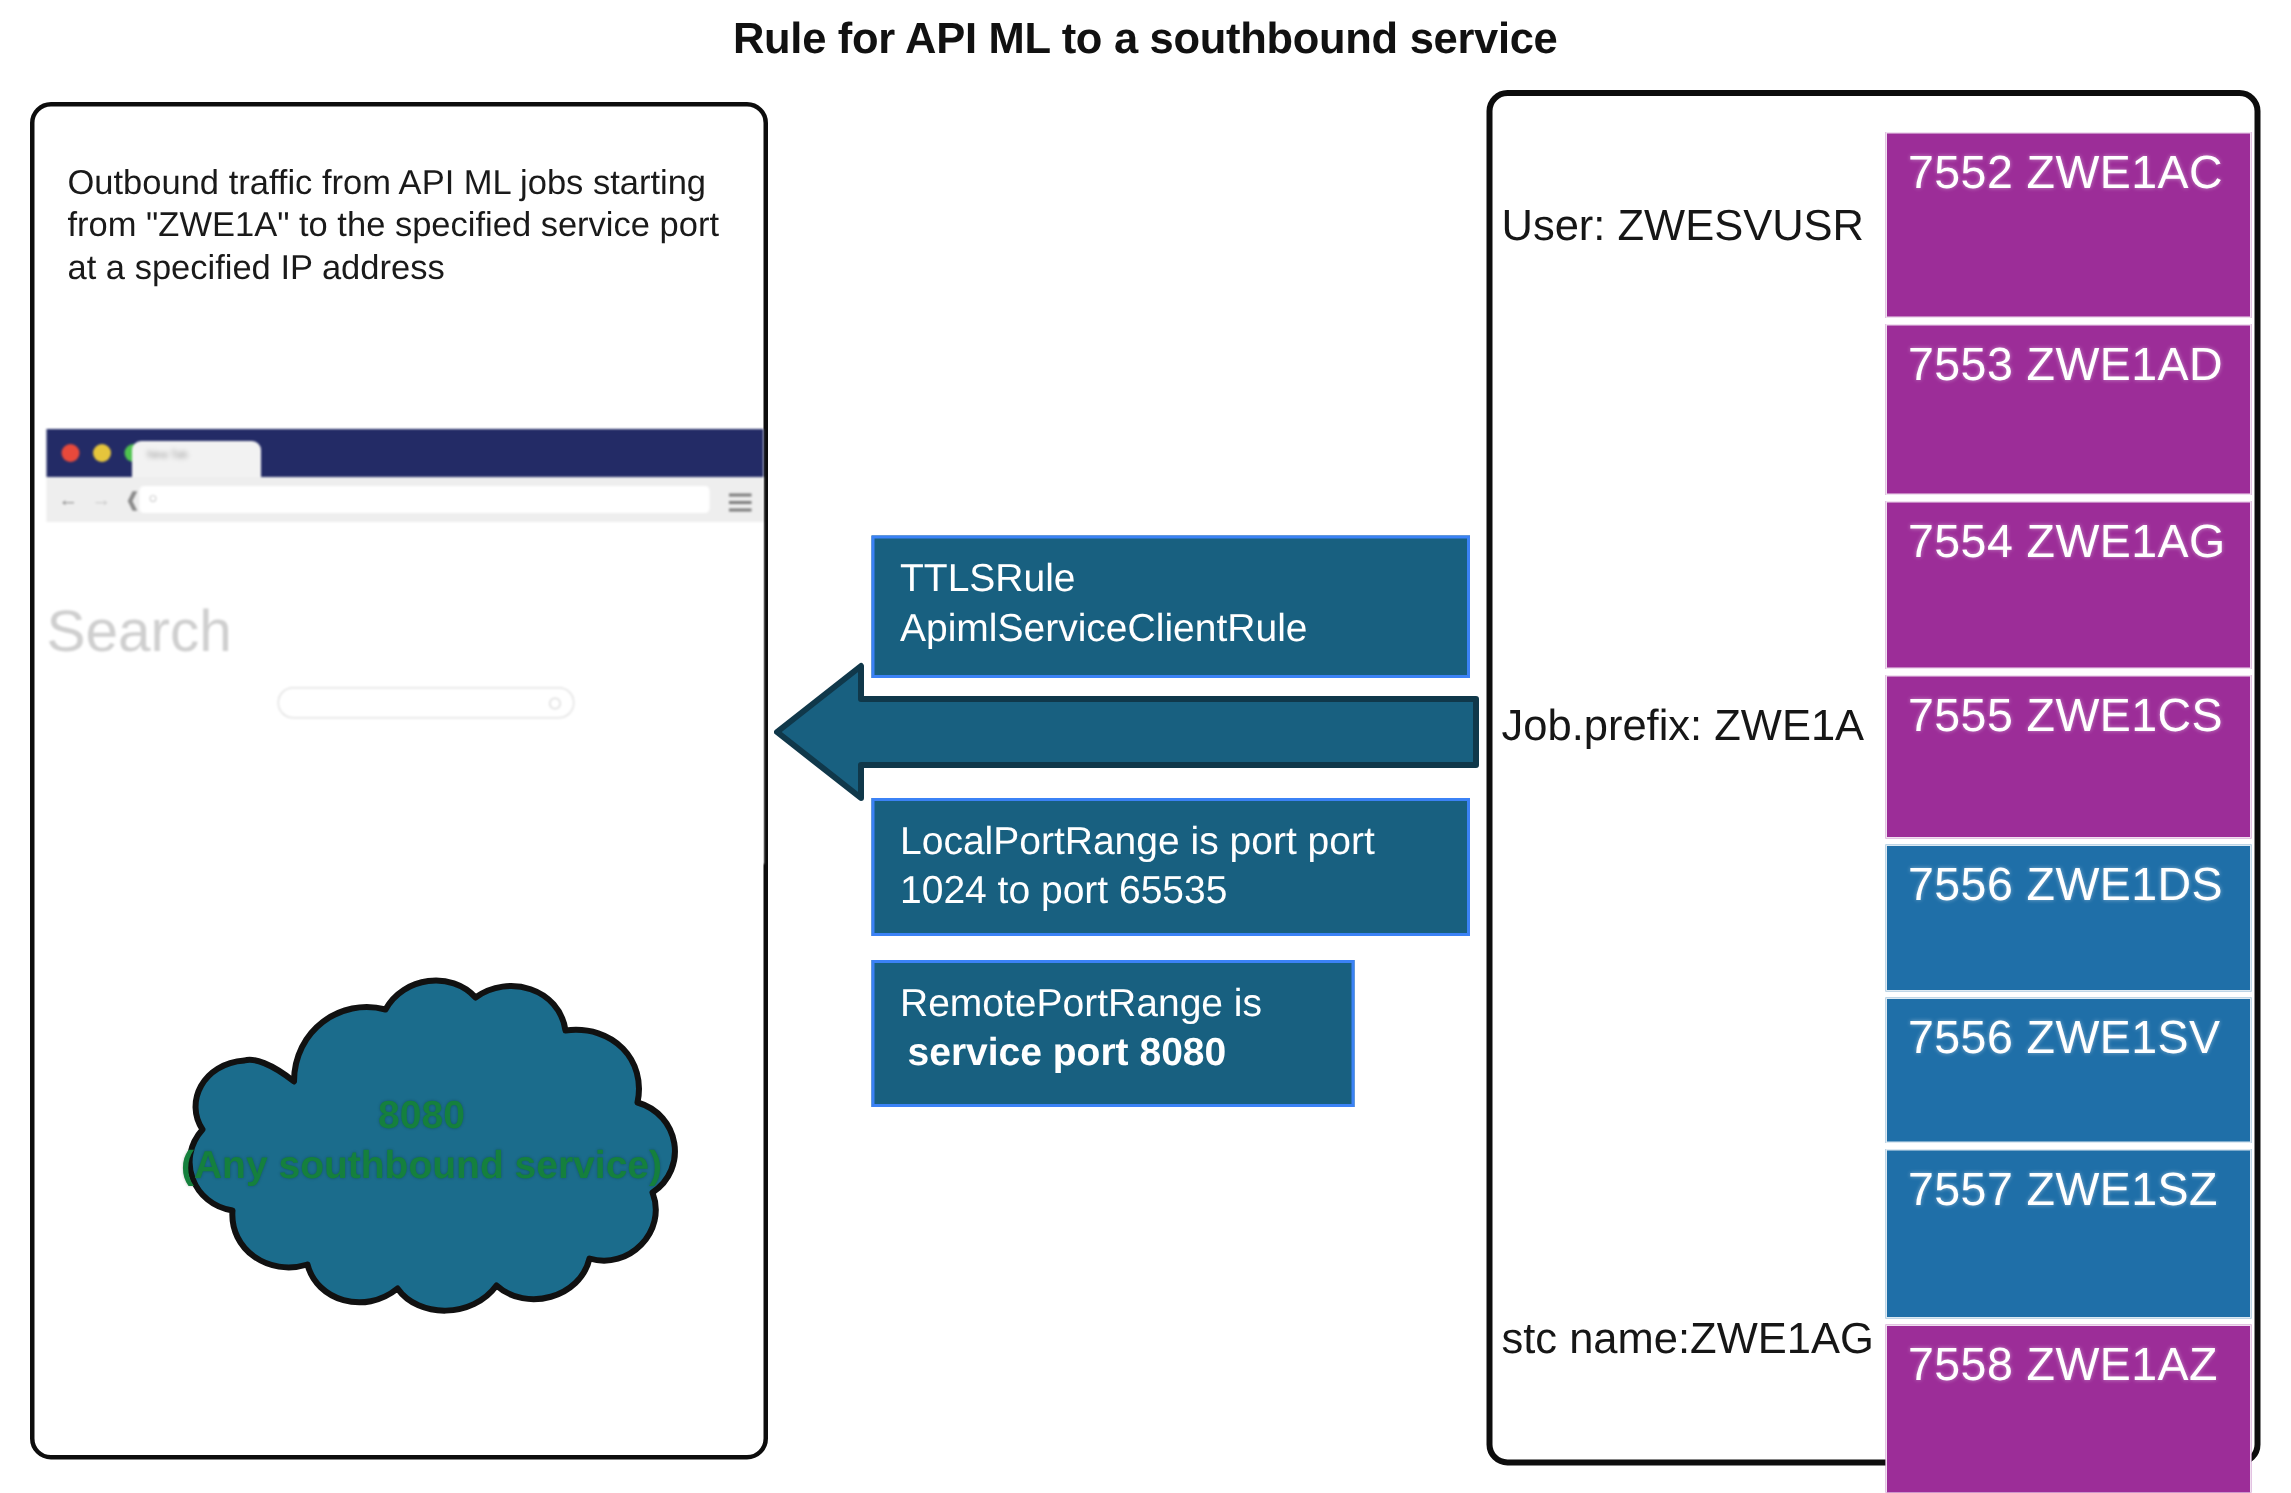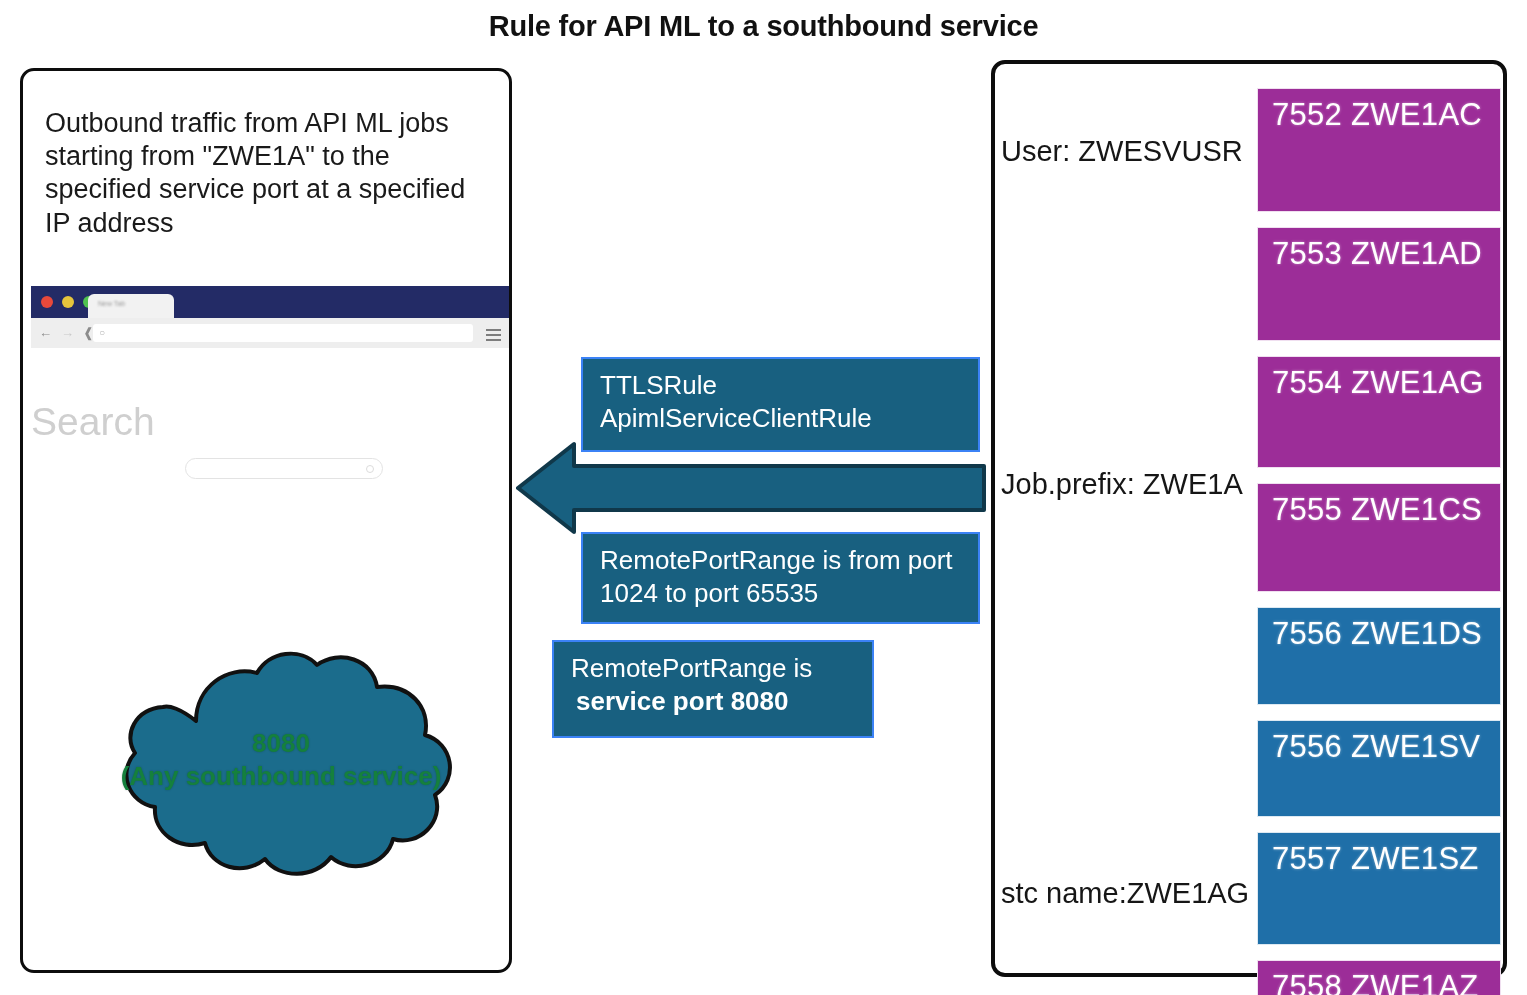--- a/index.html
+++ b/index.html
@@ -38,21 +38,21 @@
     border: 3px solid #0d0d0d;
     border-radius: 14px;
     background: #ffffff;
     box-sizing: border-box;
   }
   .left-desc {
     position: absolute;
     left: 22px;
     top: 36px;
     width: 448px;
-    font-size: 27px;
+    font-size: 23px;
     line-height: 1.23;
     color: #1a1a1a;
   }
 
   
   .browser-mock {
     position: absolute;
     left: 8px;
     top: 215px;
     width: 478px;
@@ -200,21 +200,21 @@
     background: #186080;
     border: 2px solid #3b82f6;
     color: #ffffff;
     font-size: 26px;
     line-height: 1.28;
     box-sizing: border-box;
     padding: 10px 14px 10px 17px;
   }
   #rule-box-ttls { left: 581px; top: 357px; width: 399px; height: 95px; }
   #rule-box-localport { left: 581px; top: 532px; width: 399px; height: 92px; }
-  #rule-box-remoteport { left: 552px; top: 640px; width: 322px; height: 98px; }
+  #rule-box-remoteport { left: 581px; top: 640px; width: 322px; height: 98px; }
   .rule-line-strong { font-weight: bold; padding-left: 5px; display: block; }
 
   
   .right-panel {
     position: absolute;
     left: 991px;
     top: 60px;
     width: 516px;
     height: 917px;
     border: 4px solid #0d0d0d;
@@ -235,21 +235,21 @@
   .port-list {
     position: absolute;
     left: 1257px;
     top: 88px;
     width: 244px;
   }
   .port-block {
     position: relative;
     box-sizing: border-box;
     border: 1px solid rgba(255,255,255,0.85);
-    margin-bottom: 15px;
+    margin-bottom: 4px;
     color: #ffffff;
     font-size: 31px;
     padding-left: 14px;
     padding-top: 8px;
     text-shadow: 0 0 3px rgba(255,255,255,0.45);
     letter-spacing: 0.3px;
   }
   .port-block.purple { background: #9c2d98; }
   .port-block.blue   { background: #1f6fa8; }
 </style>
@@ -319,21 +319,21 @@
     <polygon points="2,48 58,4 58,26 468,26 468,70 58,70 58,92" fill="#186080" stroke="#10384a" stroke-width="4" stroke-linejoin="round"></polygon>
   </svg>
 </div>
 
 <div class="rule-box" id="rule-box-ttls">
   <div>TTLSRule</div>
   <div>ApimlServiceClientRule</div>
 </div>
 
 <div class="rule-box" id="rule-box-localport">
-  <div>RemotePortRange is from port</div>
+  <div>LocalPortRange is port port</div>
   <div>1024 to port 65535</div>
 </div>
 
 <div class="rule-box" id="rule-box-remoteport">
   <div>RemotePortRange is</div>
   <div class="rule-line-strong">service port 8080</div>
 </div>
 
 <div class="right-panel"></div>
 

